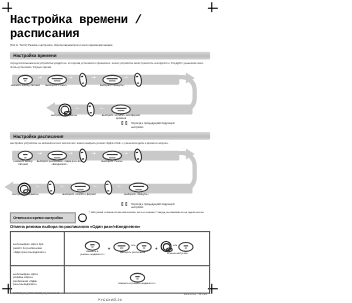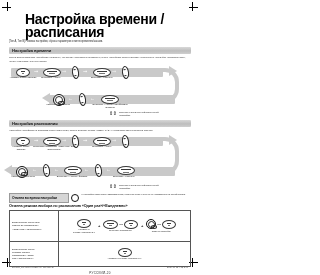--- a/index.html
+++ b/index.html
@@ -8,22 +8,22 @@
   .page{position:relative;width:200px;height:275px;background:#fff;}
 
   
   .crop{position:absolute;background:#000;}
   .crop.h{width:9px;height:1px;}
   .crop.v{width:1px;height:9px;}
 
   .content{position:absolute;left:9px;top:13px;width:182px;}
 
   
-  .title{font-size:14px;font-weight:bold;letter-spacing:-0.3px;
-         line-height:13px;margin:0 0 1px 16px;color:#000;}
+  .title{font-size:11px;font-weight:bold;letter-spacing:-0.3px;
+         line-height:13px;margin:0 0 1px 0;color:#000;font-family:Liberation Mono, monospace;}
   .subtitle{font-size:2.6px;line-height:3.3px;color:#333;margin:0 0 4px 0;
             letter-spacing:-0.05px;}
 
   
   .secbar{position:relative;height:7px;margin-bottom:2px;
           background:linear-gradient(to bottom,#d8d8d8 0%,#bdbdbd 55%,#cfcfcf 100%);
           border-radius:1px;}
   .secbar .lbl{position:absolute;left:3px;top:1px;font-size:4.2px;
                font-weight:bold;color:#1a1a1a;letter-spacing:-0.1px;}
   .secnote{font-size:2.5px;line-height:3.2px;color:#333;margin:0 0 2px 0;

